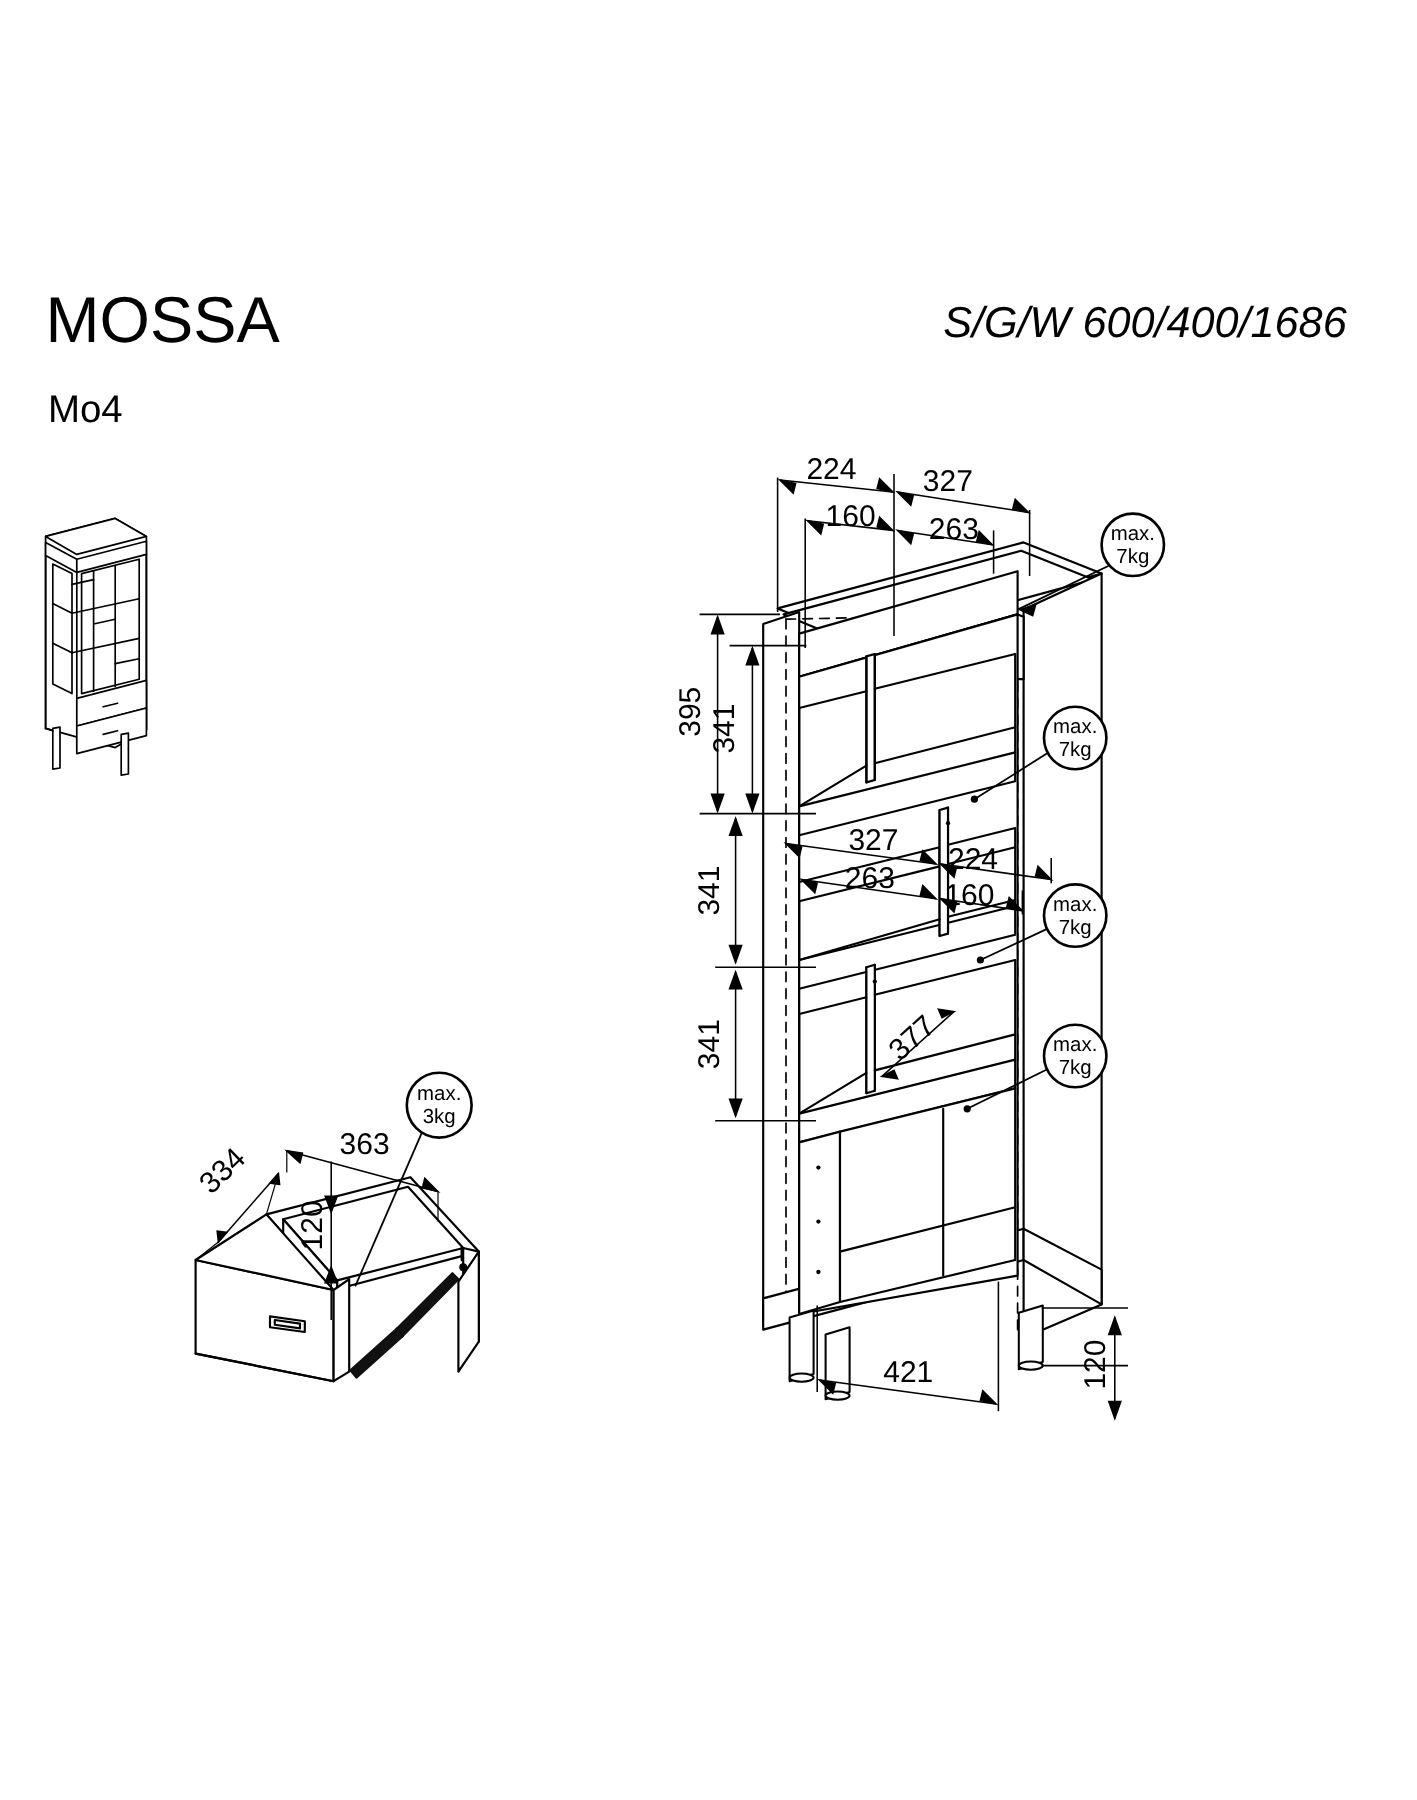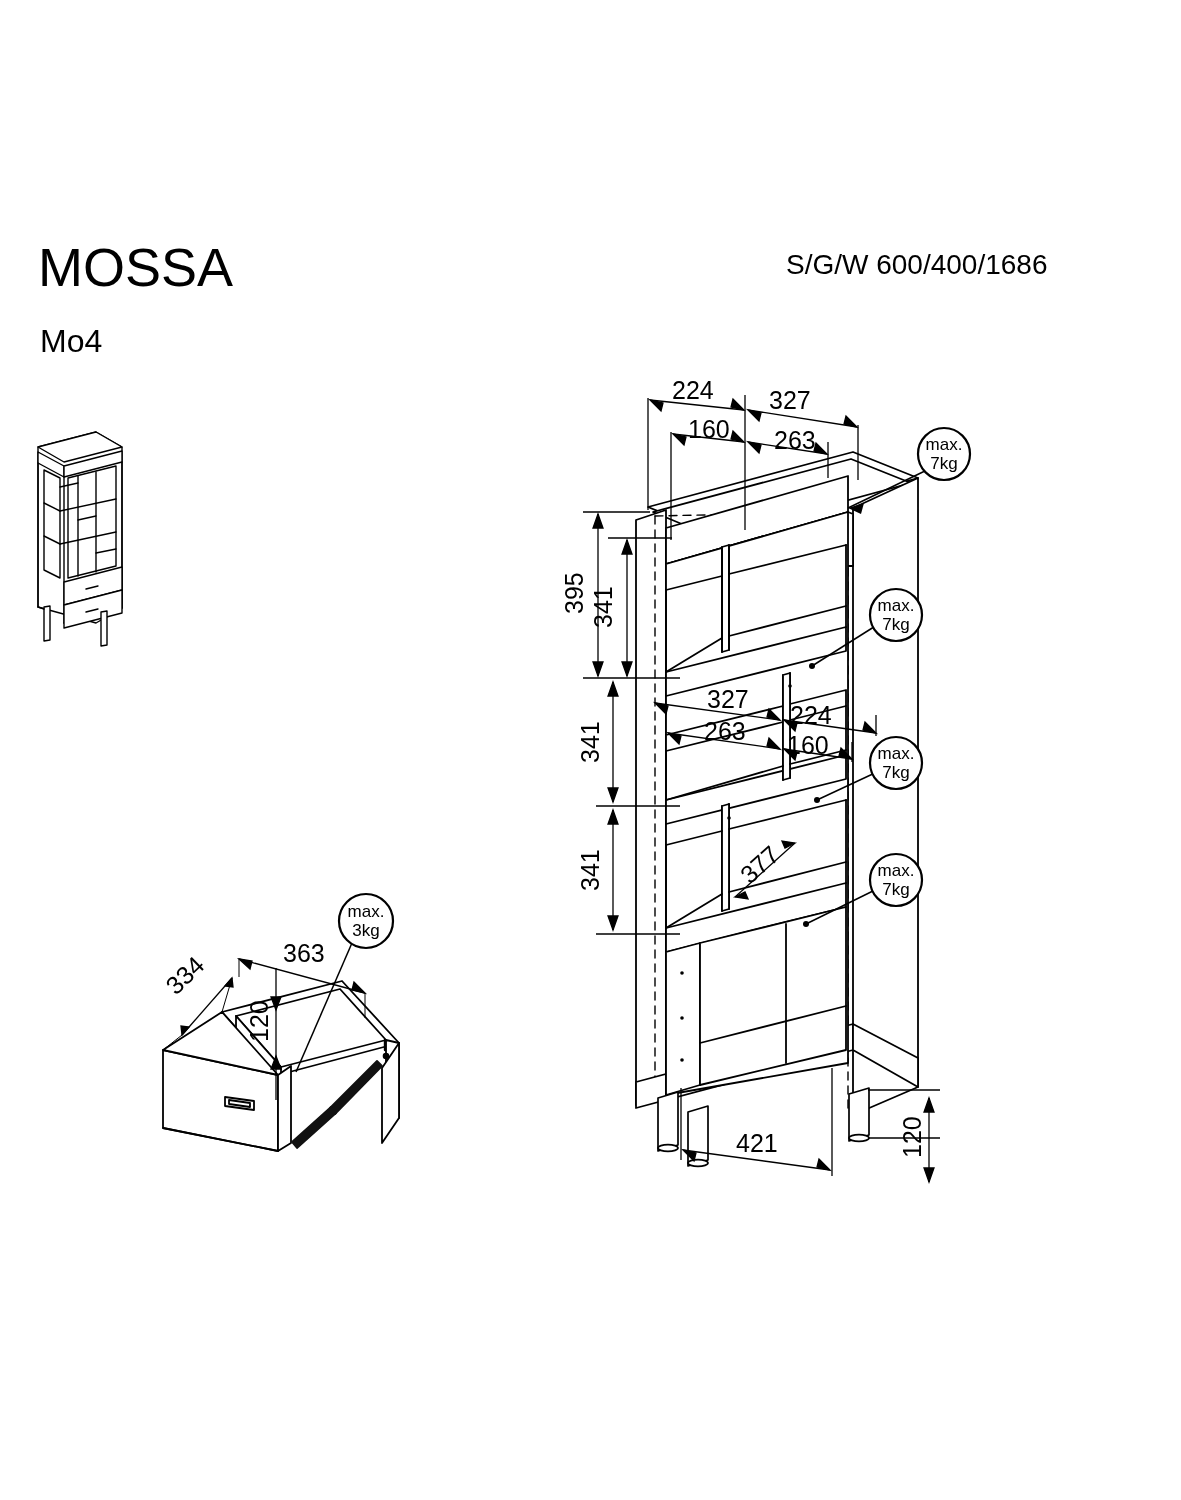--- a/index.html
+++ b/index.html
@@ -37,24 +37,25 @@
     top: 325px;
     font-size: 32px;
     font-weight: 400;
     line-height: 1;
     white-space: nowrap;
   }
   .spec {
     position: absolute;
     left: 786px;
     top: 251px;
-    font-size: 28px;
+    font-size: 36px;
     font-weight: 400;
     line-height: 1;
     white-space: nowrap;
+    font-style: italic;
   }
   svg.layer {
     position: absolute;
     left: 0;
     top: 0;
     width: 1181px;
     height: 1500px;
   }
   .dimtext {
     font-family: "Liberation Sans", sans-serif;

